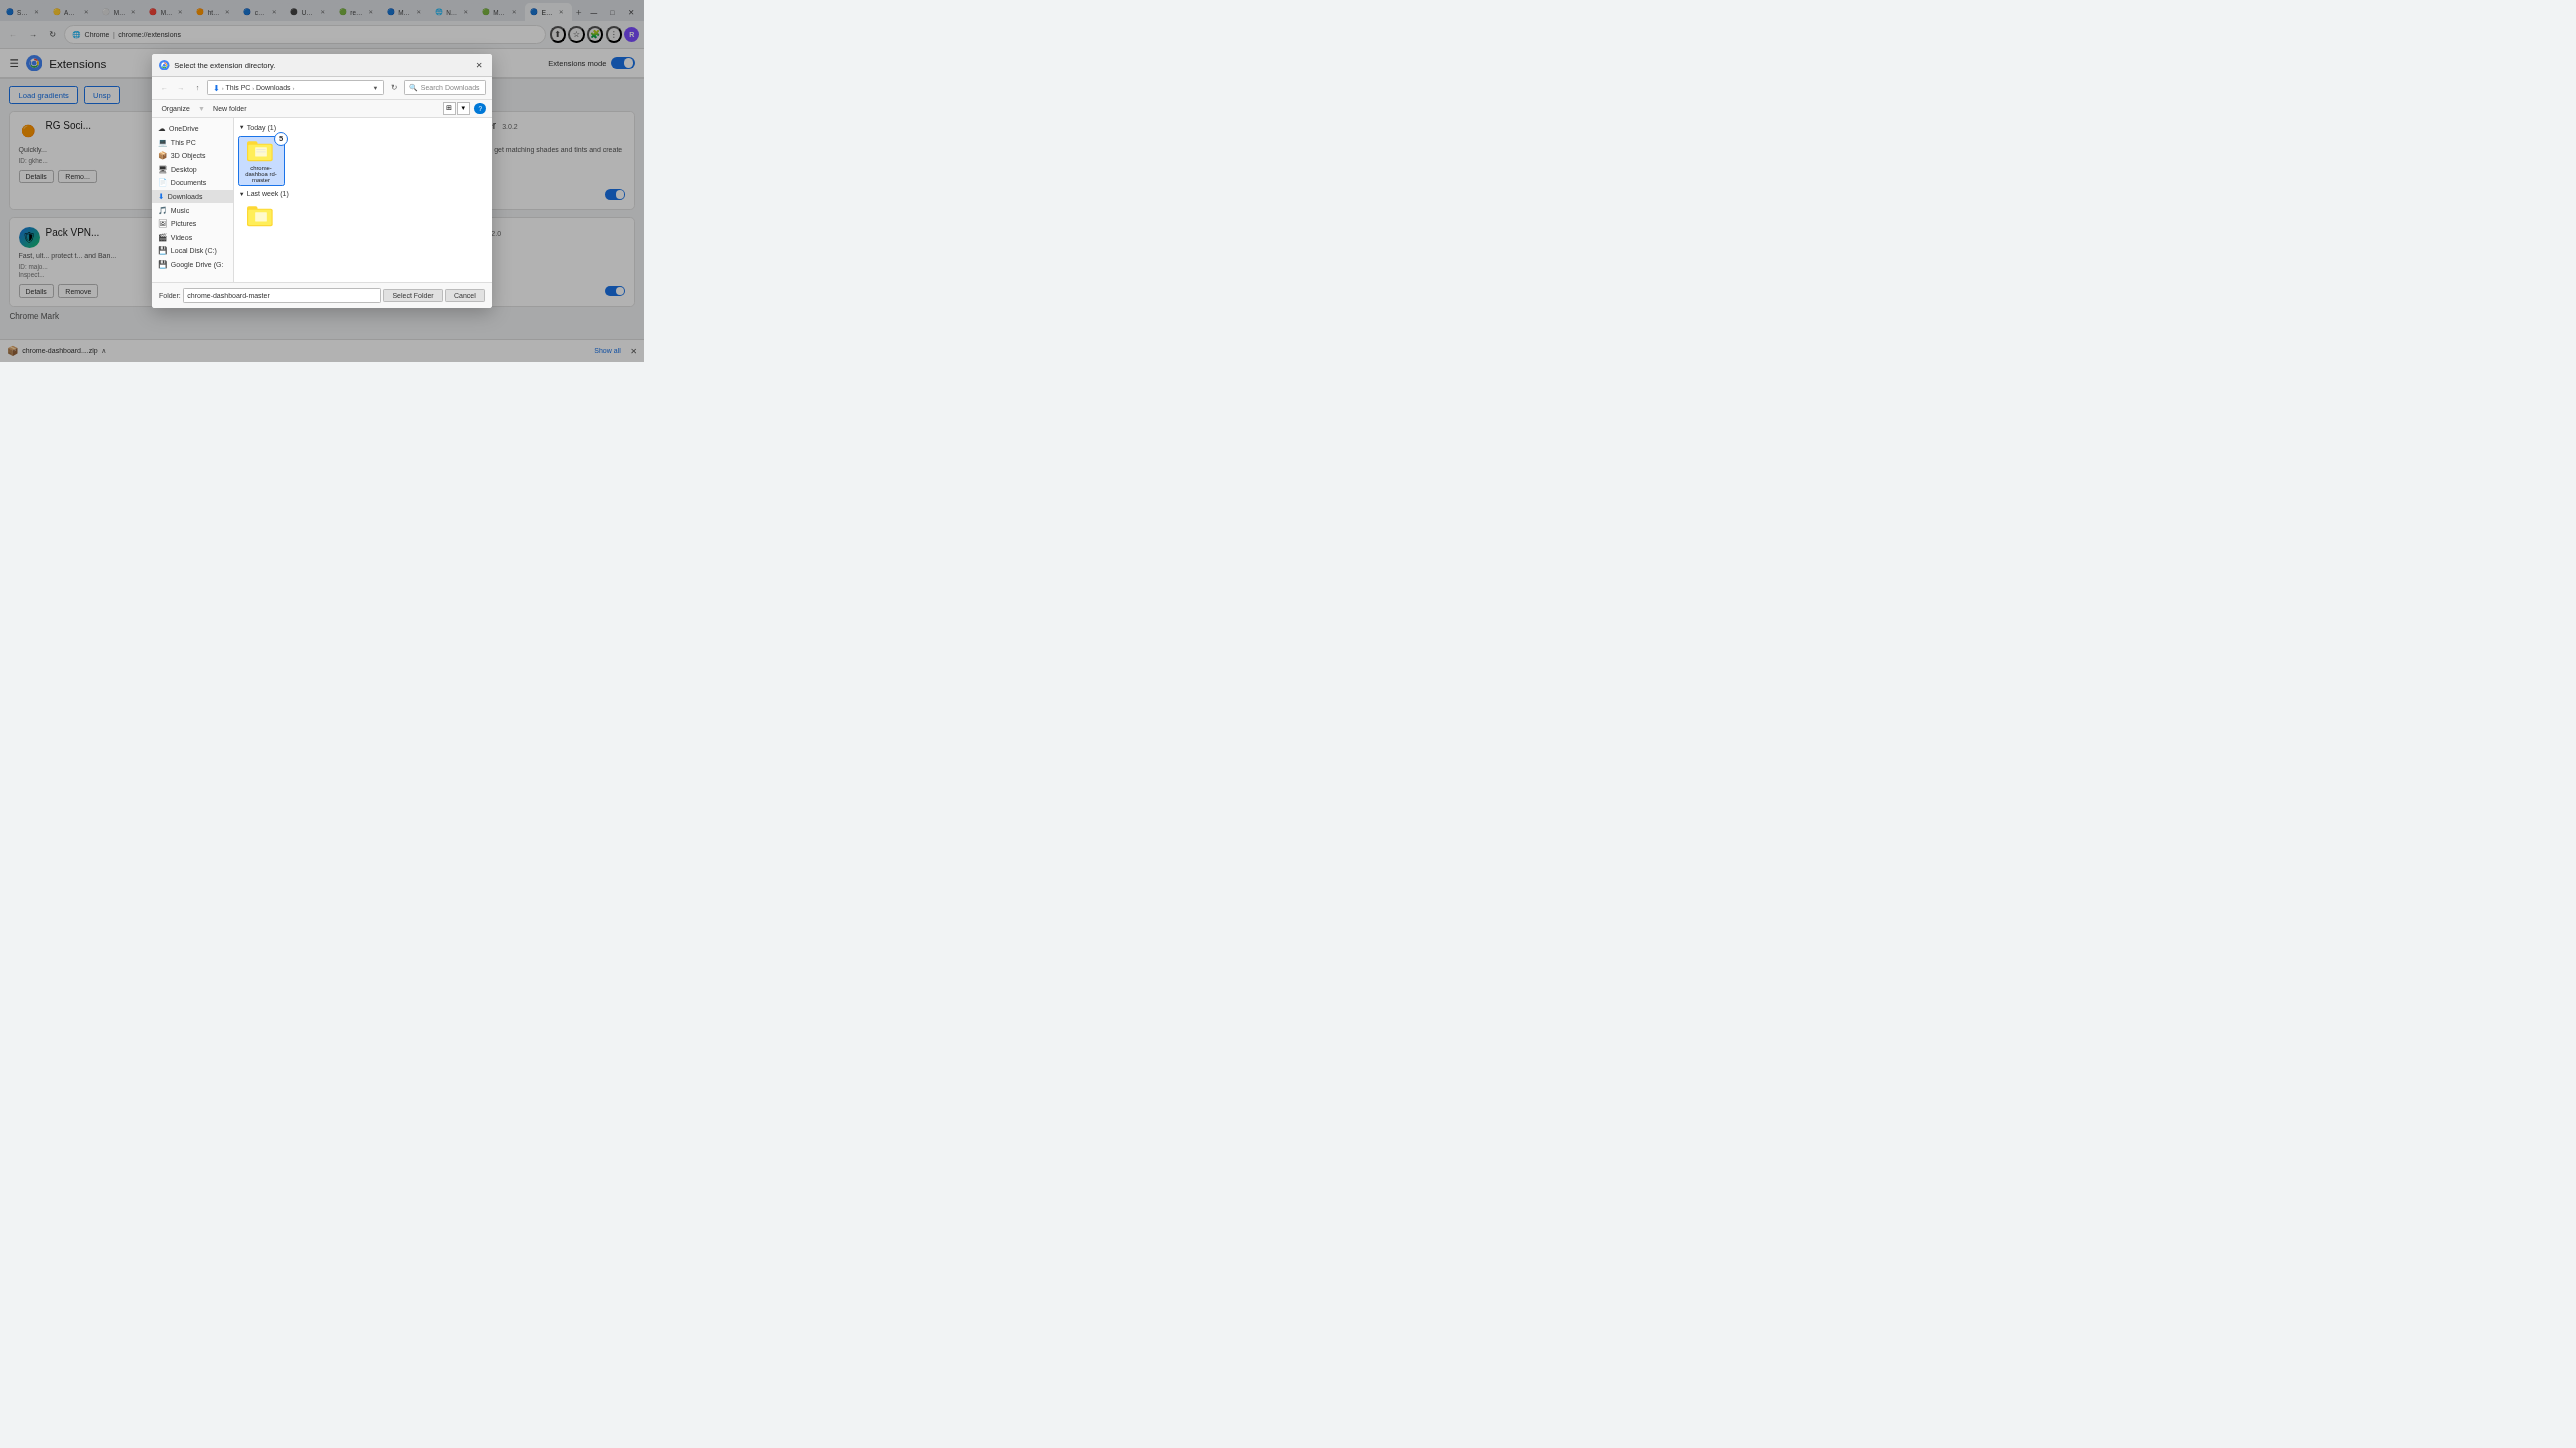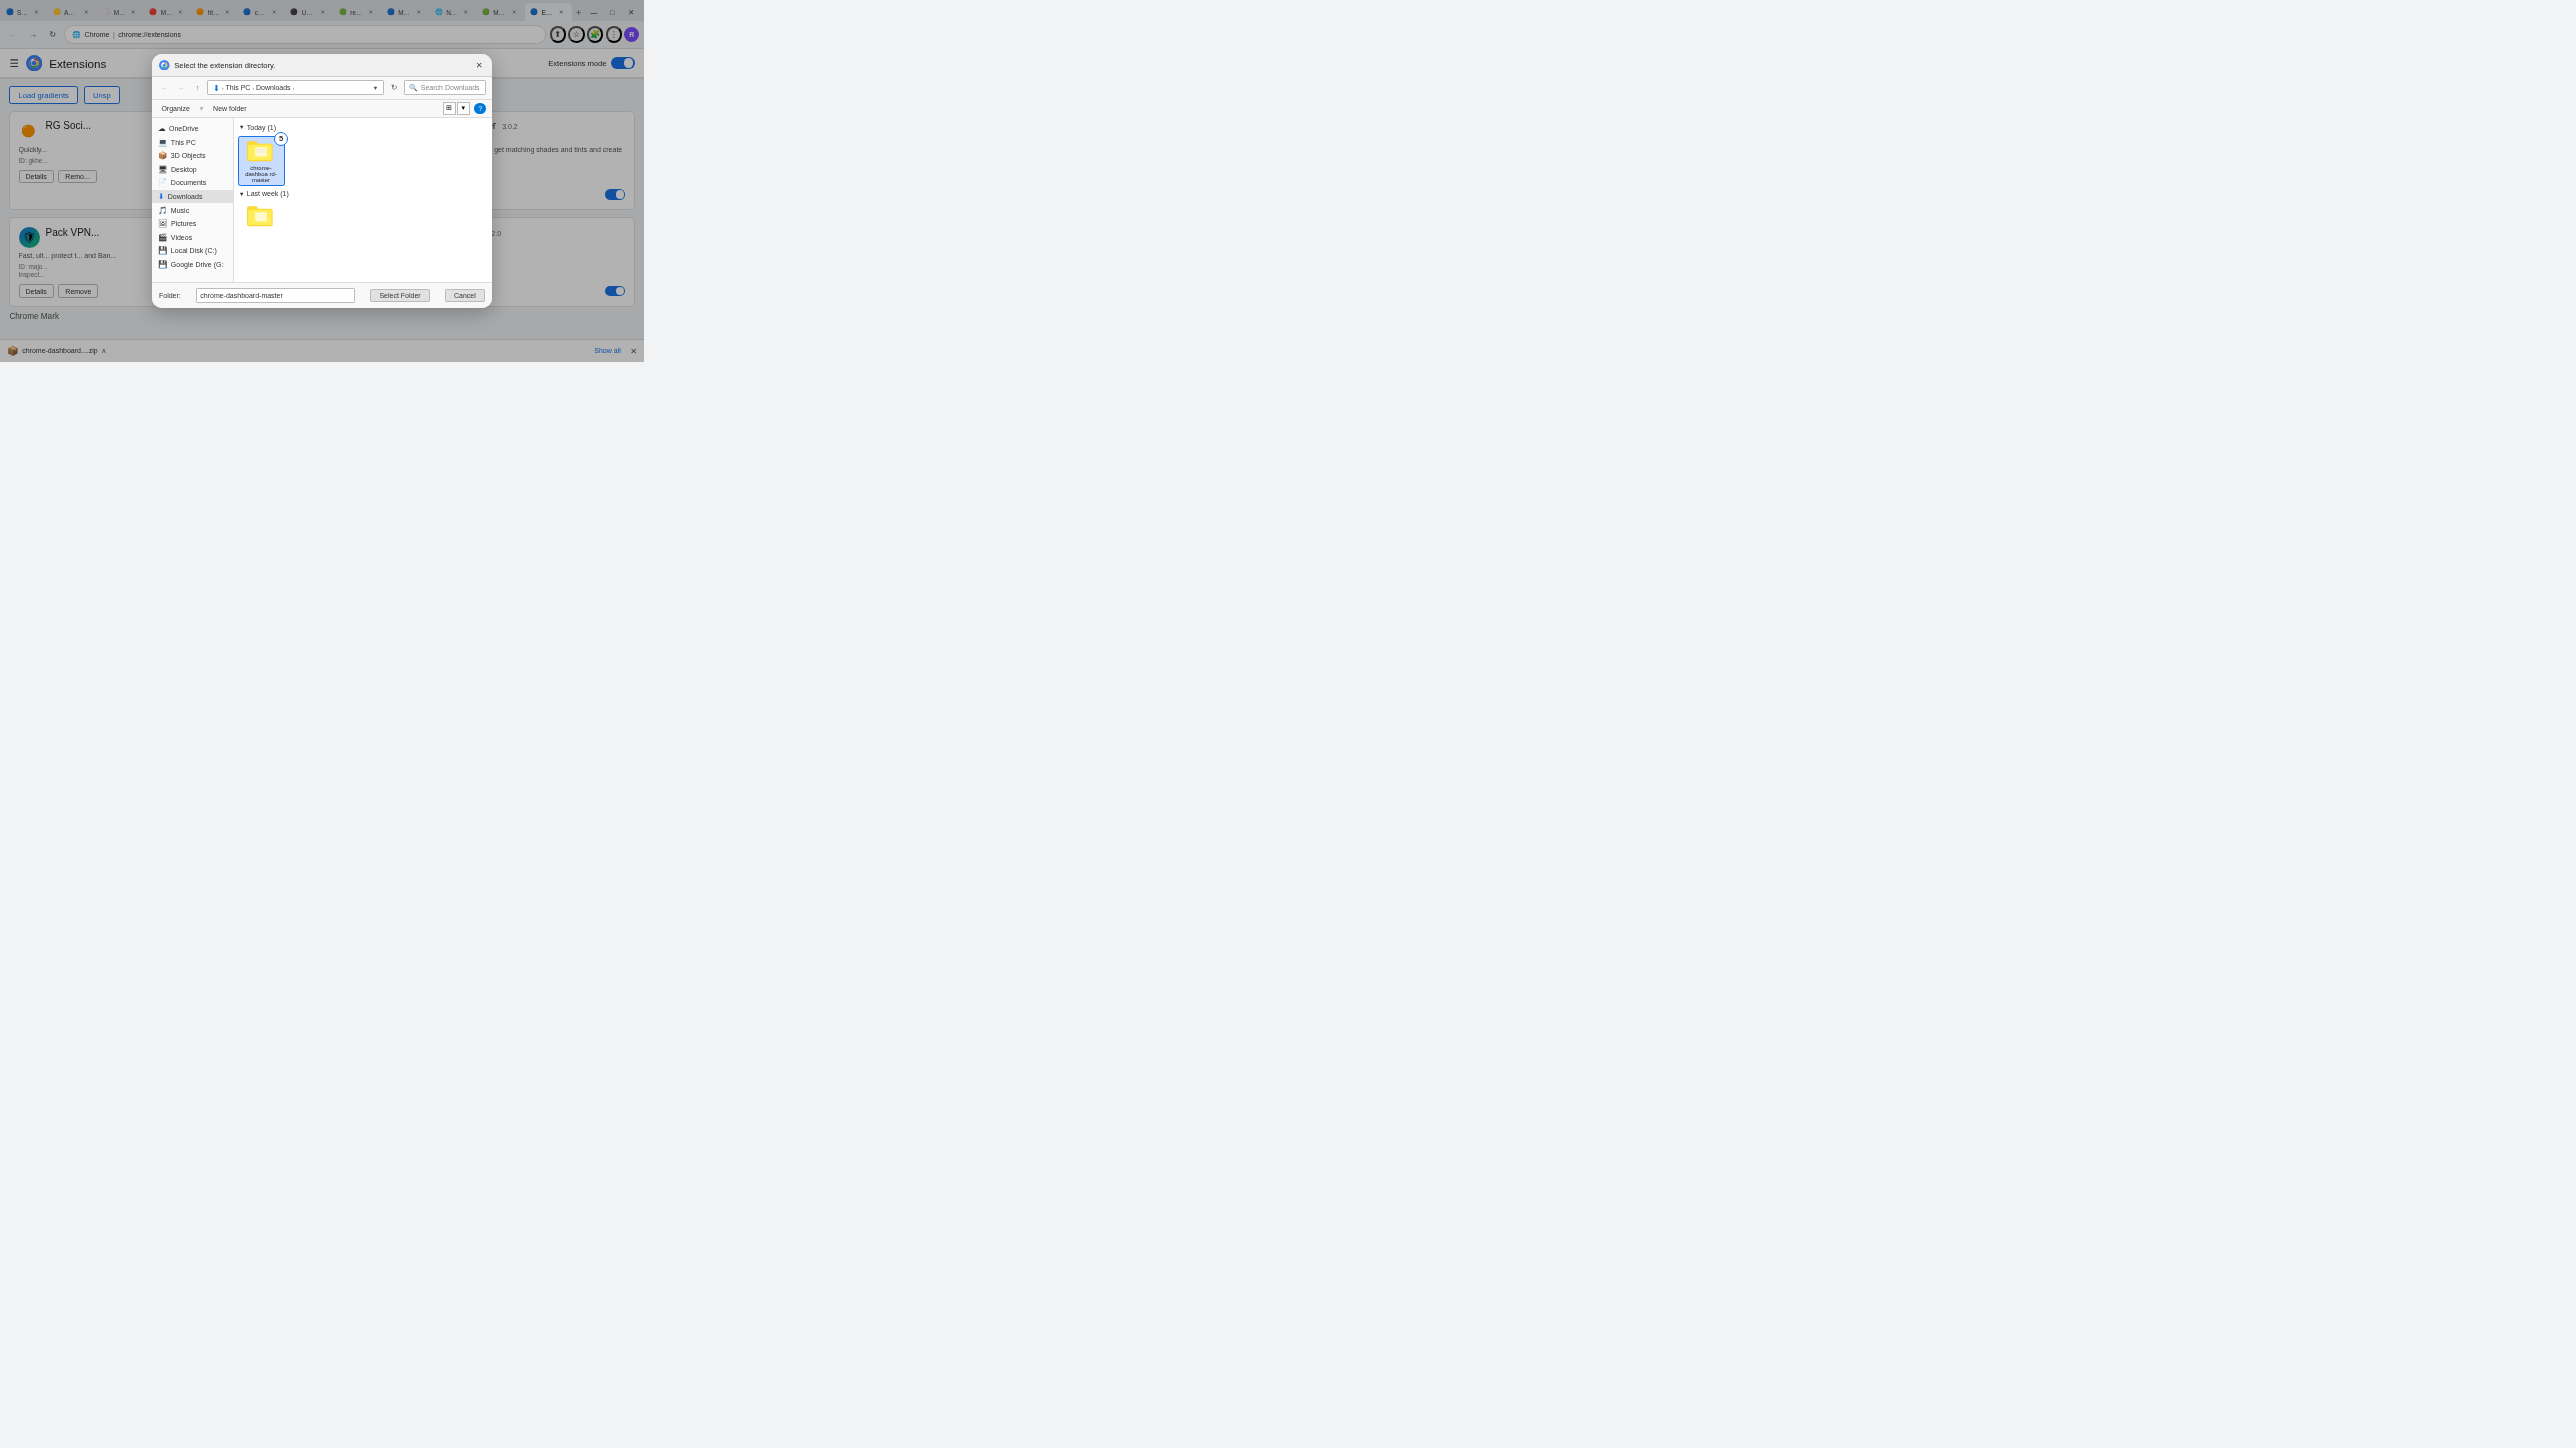--- a/index.html
+++ b/index.html
@@ -222,21 +222,21 @@
       position: absolute;
       top: 0; left: 0; right: 0; bottom: 0;
       background: rgba(0,0,0,0.3);
       display: flex;
       align-items: center;
       justify-content: center;
       z-index: 100;
     }
     .file-dialog {
       background: white;
-      border-radius: 10px;
+      border-radius: 3px;
       width: 340px;
       box-shadow: 0 4.7px 19px rgba(0,0,0,0.25);
       overflow: hidden;
     }
     .dialog-titlebar {
       background: #f0f0f0;
       border-bottom: 0.6px solid #ccc;
       padding: 4.7px 7px;
       display: flex;
       align-items: center;
@@ -386,21 +386,21 @@
       z-index: 10;
     }
 
     
     .dialog-footer {
       border-top: 0.6px solid #ddd;
       padding: 4.7px 7px;
       background: #f8f8f8;
       display: flex;
       align-items: center;
-      gap: 15px;
+      gap: 2px;
     }
     .folder-label { font-size: 7px; color: #333; }
     .folder-input {
       flex: 1;
       height: 15px;
       border: 0.6px solid #bbb;
       border-radius: 1.2px;
       padding: 0 3.5px;
       font-size: 7px;
       color: #333;

